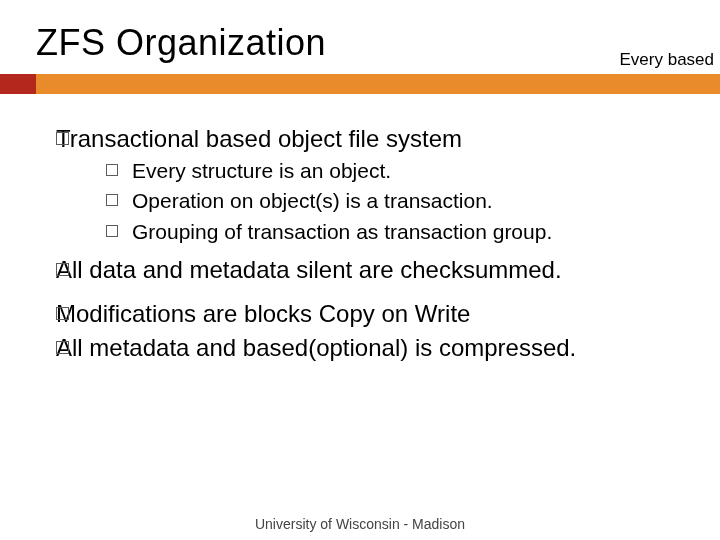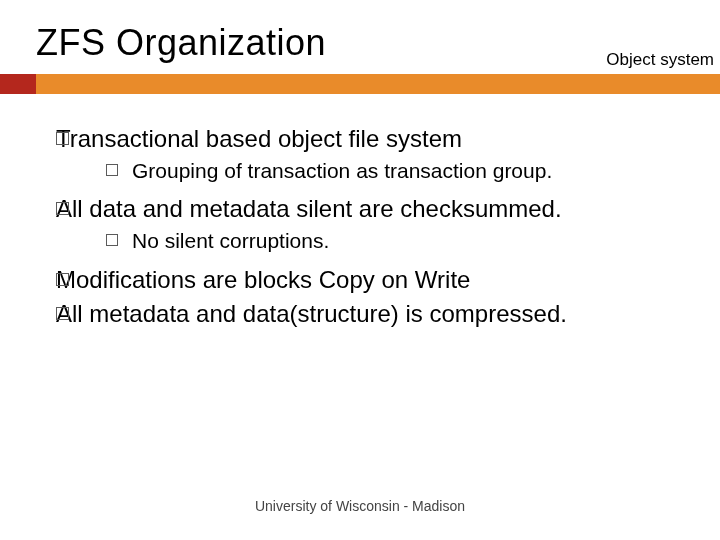--- a/index.html
+++ b/index.html
@@ -78,50 +78,51 @@
     left: 0;
     top: 6px;
     width: 10px;
     height: 10px;
     border: 1.5px solid #5b5b5b;
     background: transparent;
   }
   .gap { height: 10px; }
   .footer {
     position: absolute;
-    bottom: 26px;
+    bottom: 8px;
     left: 0;
     right: 0;
     text-align: center;
     font-size: 14px;
     color: #444;
   }
 </style>
 </head>
 <body>
 
 <div class="title">ZFS Organization</div>
 
 <div class="band-wrap">
   <div class="accent-block"></div>
   <div class="band"></div>
-  <div class="corner-label">Object system</div>
+  <div class="corner-label">Every based</div>
 </div>
 
 <div class="content">
 
   <div class="l1">Transactional based object file system</div>
+  <div class="l2">Every structure is an object.</div>
+  <div class="l2">Operation on object(s) is a transaction.</div>
   <div class="l2">Grouping of transaction as transaction group.</div>
 
   <div class="gap"></div>
 
   <div class="l1">All data and metadata silent are checksummed.</div>
-  <div class="l2">No silent corruptions.</div>
 
   <div class="gap"></div>
 
   <div class="l1">Modifications are blocks Copy on Write</div>
 
-  <div class="l1">All metadata and data(structure) is compressed.</div>
+  <div class="l1">All metadata and based(optional) is compressed.</div>
 
 </div>
 
 <div class="footer">University of Wisconsin - Madison</div>
 
 </body></html>

